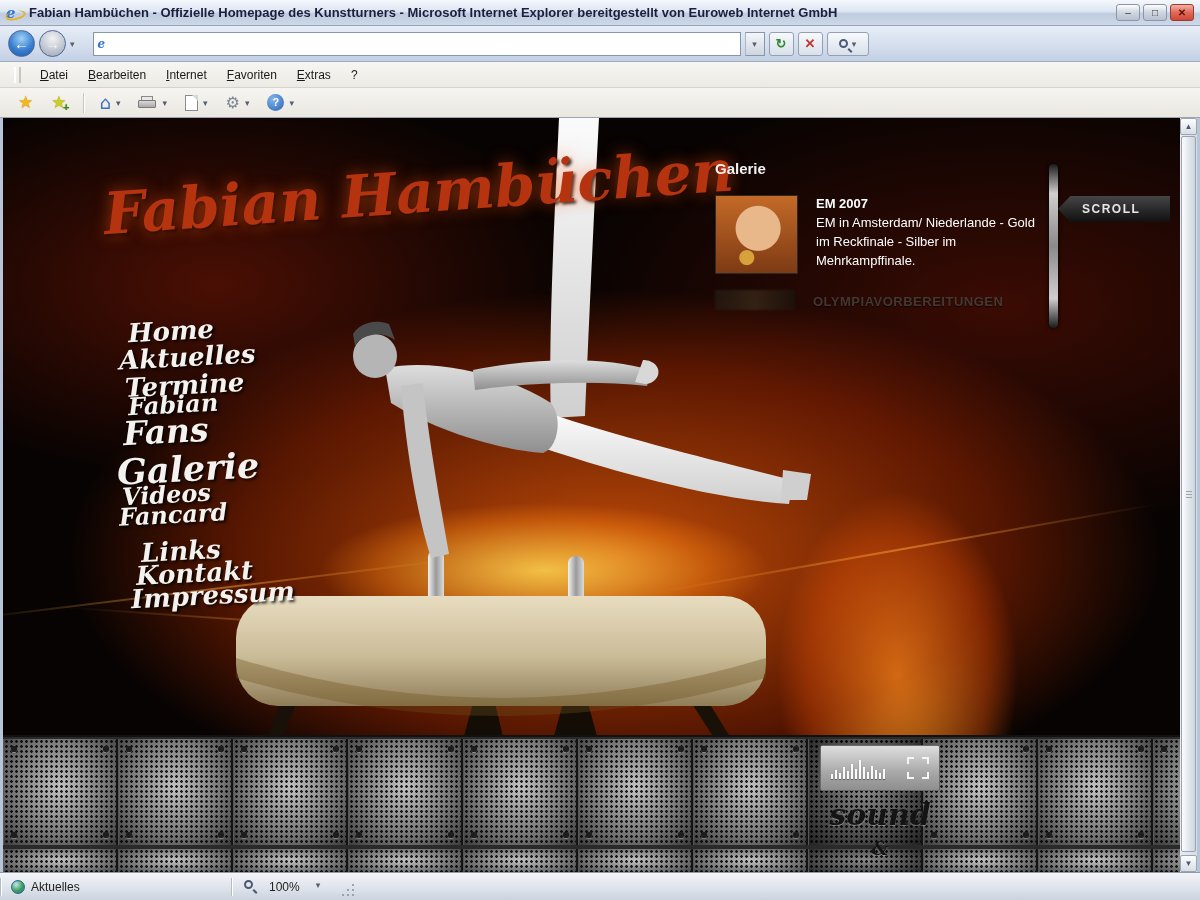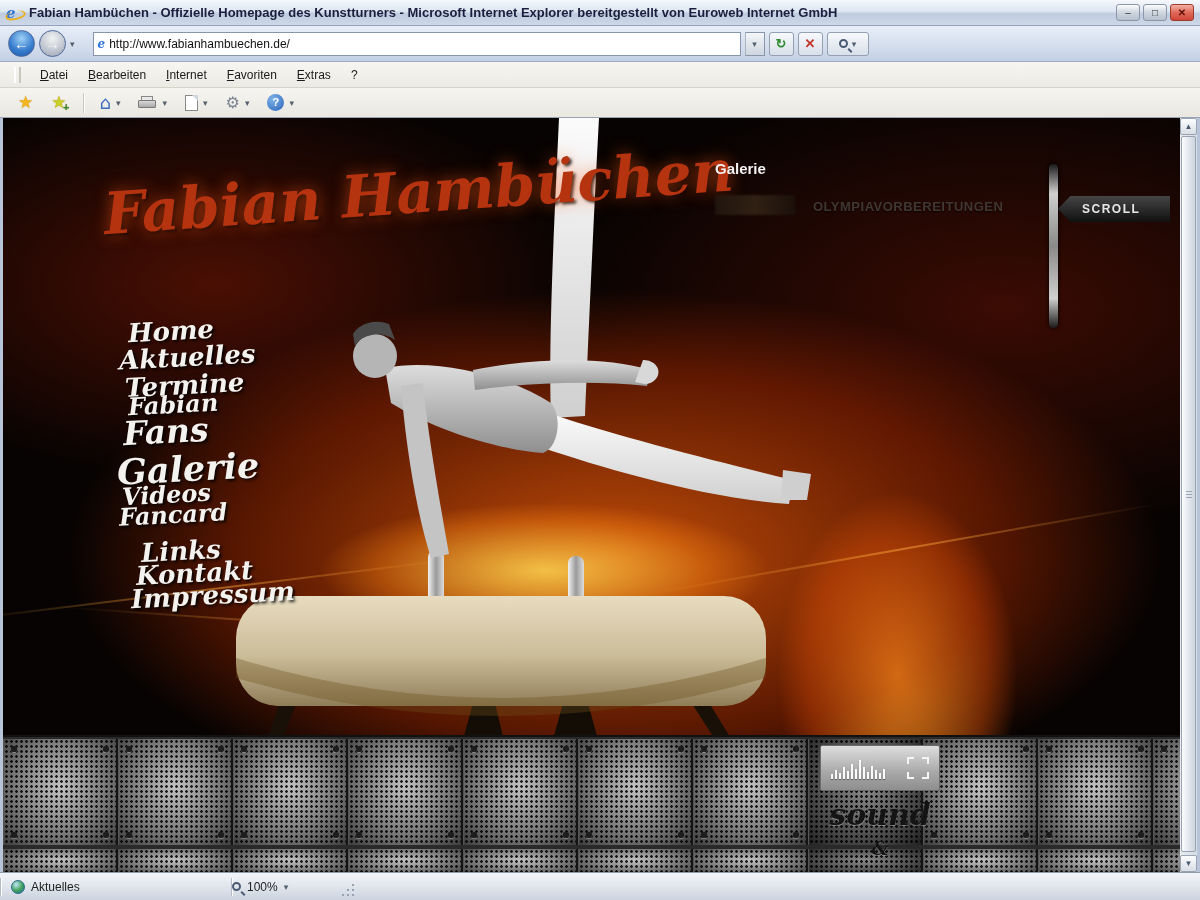--- a/index.html
+++ b/index.html
@@ -175,21 +175,21 @@
   #sb-thumb::after { content:""; position:absolute; left:4px; top:50%; width:6px; height:1px; background:#9aa4b2; box-shadow:0 3px 0 #9aa4b2, 0 -3px 0 #9aa4b2; }
 
   
   #statusbar { position:absolute; left:0; top:872px; width:1200px; height:28px;
     background:linear-gradient(#f2f4f8,#dde2ea 60%,#ccd3de); border-top:1px solid #8f9aa9;
     display:flex; align-items:center; font-size:12px; color:#222; }
   #status-text { flex:1; padding-left:8px; }
   .sb-sep { width:1px; height:18px; background:#b4bcc8; box-shadow:1px 0 0 #fff; }
   #zone-section { width:230px; display:flex; align-items:center; gap:6px; padding-left:10px; }
   .globe { width:14px; height:14px; border-radius:50%; background:radial-gradient(circle at 35% 30%, #bfe6f5, #3f9e57 55%, #1f6fae); border:1px solid #2a6a8a; }
-  #zoom-section { width:110px; display:flex; align-items:center; gap:6px; }
+  #zoom-section { width:110px; display:flex; align-items:flex-start; gap:16px; padding-left:12px; }
   .resize-grip { width:14px; height:14px; margin:0 2px 2px 0; align-self:flex-end;
     background:
       radial-gradient(circle at 11px 11px, #98a2b0 1.3px, transparent 1.5px),
       radial-gradient(circle at 11px 6px,  #98a2b0 1.3px, transparent 1.5px),
       radial-gradient(circle at 6px 11px,  #98a2b0 1.3px, transparent 1.5px),
       radial-gradient(circle at 11px 1px,  #98a2b0 1.3px, transparent 1.5px),
       radial-gradient(circle at 1px 11px,  #98a2b0 1.3px, transparent 1.5px),
       radial-gradient(circle at 6px 6px,   #98a2b0 1.3px, transparent 1.5px); }
 </style>
 </head>
@@ -207,21 +207,20 @@
     </span>
   </div>
 
   <div id="navbar">
     <span class="nav-circle nav-back">←</span>
     <span class="nav-circle nav-fwd">→</span>
     <span class="sm-caret">▾</span>
     <span style="width:10px"></span>
     <span class="addr-wrap">
       <span class="addr-icon">e</span>
-      <input class="addr-input" value="http://www.fabianhambuechen.de/" style="">
     </span>
     <span class="addr-drop sm-caret">▾</span>
     <span class="mini-btn"><span class="refresh-glyph">↻</span></span>
     <span class="mini-btn"><span class="stop-glyph">✕</span></span>
     <span class="search-btn">
       <span class="lens"></span>
       <span class="sm-caret">▾</span>
     </span>
   </div>
 
@@ -331,20 +330,27 @@
     <span class="site-nav-item nav-fans">Fans</span>
     <span class="site-nav-item nav-galerie">Galerie</span>
     <span class="site-nav-item nav-videos">Videos</span>
     <span class="site-nav-item nav-fancard">Fancard</span>
     <span class="site-nav-item nav-links">Links</span>
     <span class="site-nav-item nav-kontakt">Kontakt</span>
     <span class="site-nav-item nav-impressum">Impressum</span>
 
     <div id="gallery">
       <div id="gallery-heading">Galerie</div>
+      <div class="gal-item">
+        <div class="gal-thumb thumb-em"></div>
+        <div class="gal-text">
+          <div class="gal-title">EM 2007</div>
+          <div>EM in Amsterdam/ Niederlande - Gold im Reckfinale - Silber im Mehrkampffinale.</div>
+        </div>
+      </div>
       <div class="gal-item" id="gal-item-3">
         <div class="gal-thumb thumb-olympia"></div>
         <div class="gal-text">
           <div id="gal-title-3">OLYMPIAVORBEREITUNGEN</div>
         </div>
       </div>
     </div>
 
     <div id="scroll-track"></div>
     <div id="scroll-tag">SCROLL</div>

